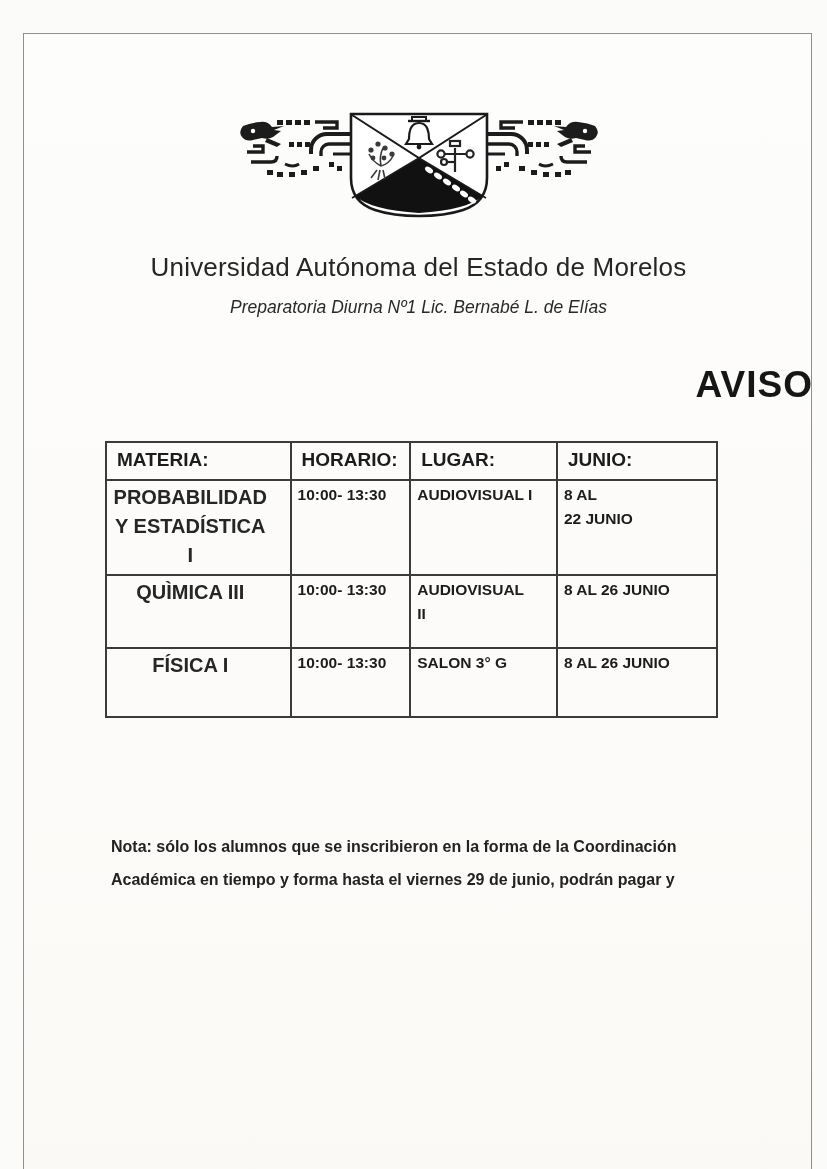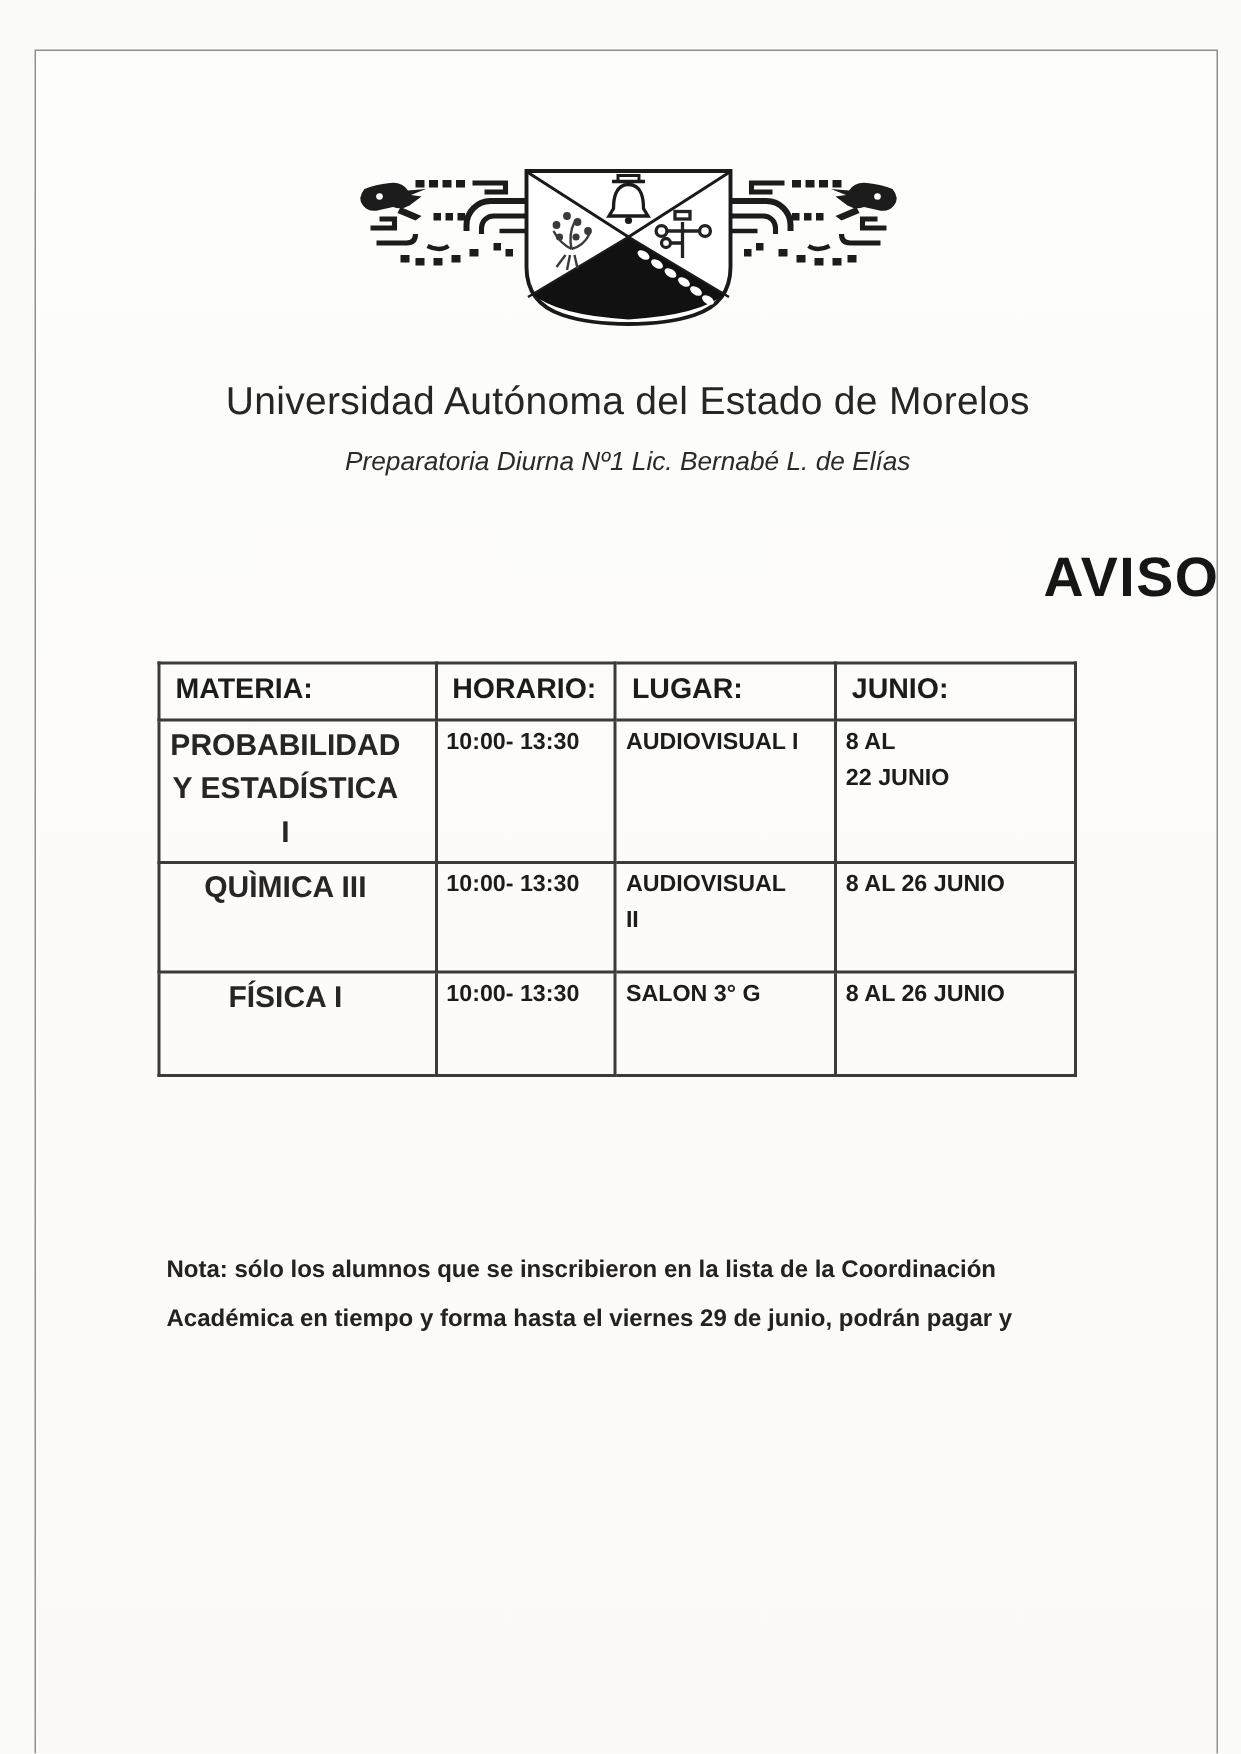--- a/index.html
+++ b/index.html
@@ -203,17 +203,17 @@
     <tr class="r4">
       <td class="materia">FÍSICA  I</td>
       <td class="horario">10:00- 13:30</td>
       <td class="lugar">SALON  3° G</td>
       <td class="fechas">8 AL  26 JUNIO</td>
     </tr>
   </tbody>
     </table>
 
   <div class="note">
-    <div class="line">Nota:   sólo los alumnos que se inscribieron en la lista de la Coordinación</div>
+    <div class="line">Nota:   sólo los alumnos que se inscribieron en la forma de la Coordinación</div>
     <div class="line">Académica en tiempo y forma hasta el viernes 29 de junio, podrán pagar y</div>
   </div>
 
 </div>
 
 </body></html>

